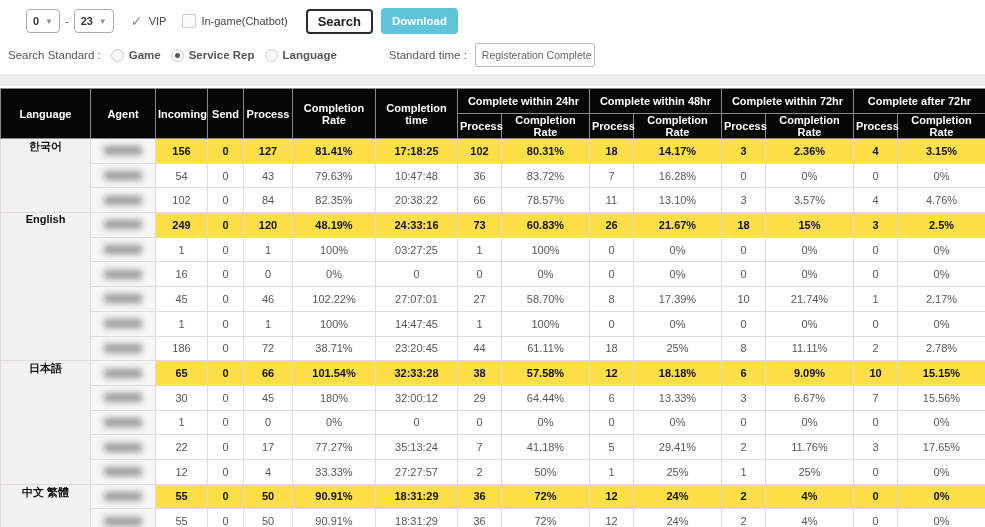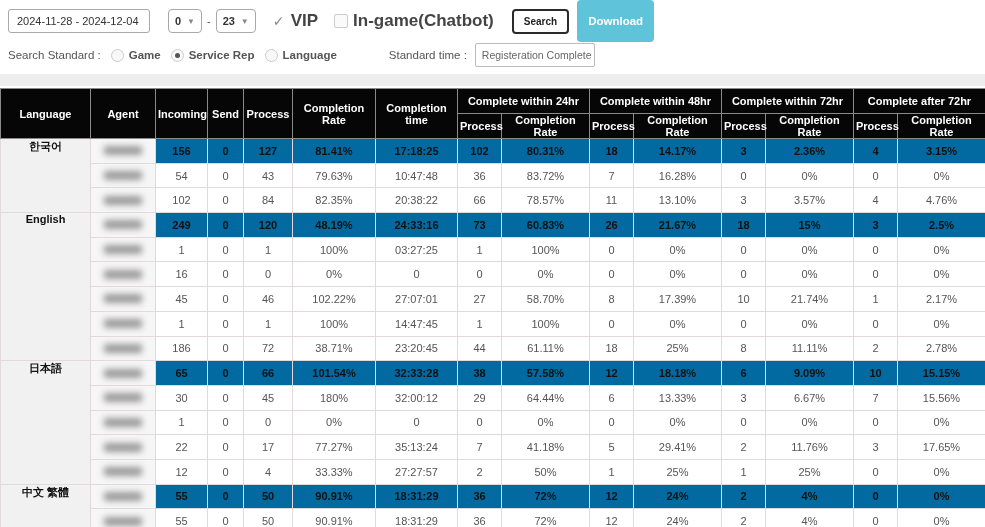--- a/index.html
+++ b/index.html
@@ -14,25 +14,25 @@
   .hour-select { height: 24px; border: 1px solid #a9a9a9; border-radius: 4px; background: #fff;
     display: inline-flex; align-items: center; justify-content: space-between;
     font-size: 11px; font-weight: 700; color: #333; padding: 0 6px; cursor: pointer; }
   .hour-select .caret { font-size: 8px; color: #888; margin-left: 5px; }
   .sep { margin: 0 5px; color: #555; font-size: 11px; }
   .chk-wrap { display: inline-flex; align-items: center; margin-left: 16px; cursor: pointer; }
   .chk { width: 14px; height: 14px; border: 1px solid #ccc; background: #fafafa; border-radius: 2px;
     display: inline-flex; align-items: center; justify-content: center; position: relative; }
   .chk.checked { border-color: transparent; background: transparent; }
   .chk.checked::before { content: "✓"; color: #8a8a8a; font-size: 14px; font-weight: 700; }
-  .chk-label { font-size: 17px; color: #444; font-weight: 700; margin-left: 5px; }
+  .chk-label { font-size: 11px; color: #444; font-weight: 400; margin-left: 5px; }
   .btn-search { margin-left: 18px; height: 25px; padding: 0 10px; background: #fff;
-    border: 2px solid #2b2b2b; border-radius: 4px; font-size: 10px; font-weight: 600;
+    border: 2px solid #2b2b2b; border-radius: 4px; font-size: 13px; font-weight: 600;
     color: #222; cursor: pointer; font-family: inherit; }
-  .btn-download { margin-left: 8px; height: 42px; padding: 0 11px; background: #5fc3da;
+  .btn-download { margin-left: 8px; height: 26px; padding: 0 11px; background: #5fc3da;
     border: none; border-radius: 4px; font-size: 11.5px; font-weight: 700; color: #fff;
     cursor: pointer; font-family: inherit; }
 
   .ctl-row2 { display: flex; align-items: center; height: 26px; margin-top: 8px; }
   .bold-label { font-size: 11.5px; font-weight: 400; color: #555; }
   .radio-wrap { display: inline-flex; align-items: center; margin-left: 10px; cursor: pointer; }
   .radio { width: 13px; height: 13px; border-radius: 50%; border: 1px solid #ccc;
     background: #f8f8f8; position: relative; }
   .radio.on::after { content: ""; position: absolute; left: 3px; top: 3px; width: 5px; height: 5px;
     border-radius: 50%; background: #555; }
@@ -43,33 +43,32 @@
     padding: 0 0 0 6px; white-space: nowrap; overflow: hidden; cursor: pointer; }
 
   .gray-strip { width: 985px; height: 12px; background: #ededed; margin-top: 6px; }
 
   
   table.stats { width: 985px; border-collapse: collapse; table-layout: fixed; margin-top: 2px; }
   table.stats th { background: #060606; color: #fff; font-size: 11px; font-weight: 700;
     border: 1px solid #8a8a8a; height: 25px; padding: 0 2px; }
   table.stats td { border: 1px solid #e2dada; font-size: 11px; color: #555; text-align: center;
     height: 24.7px; padding: 0 2px; background: #fff; }
-  tr.summary td { background: #0369a1; color: #111; font-weight: 700; }
+  tr.summary td { background: #fde047; color: #111; font-weight: 700; }
   td.lang-cell { background: #f1f1f1 !important; font-weight: 700; color: #3a3a3a;
     vertical-align: top; padding-top: 6px; font-size: 11.5px; border-right: 1px solid #ddd; }
   td.agent-cell { background: #f6f6f6 !important; }
   .blur-blob { width: 38px; height: 9px; background: #9a9a9a; border-radius: 2px;
     margin: 0 auto; filter: blur(3px); }
 </style>
 </head>
 <body>
 
 <div class="controls">
   <div class="ctl-row1">
-    <input class="date-input" readonly="" value="2024-11-28 - 2024-12-04" style="">
     <span style="width:18px"></span>
     <span class="hour-select" style="min-width:34px">
       <span>0</span>
       <span class="caret">▼</span>
     </span>
     <span class="sep">-</span>
     <span class="hour-select" style="min-width:40px">
       <span>23</span>
       <span class="caret">▼</span>
     </span>

